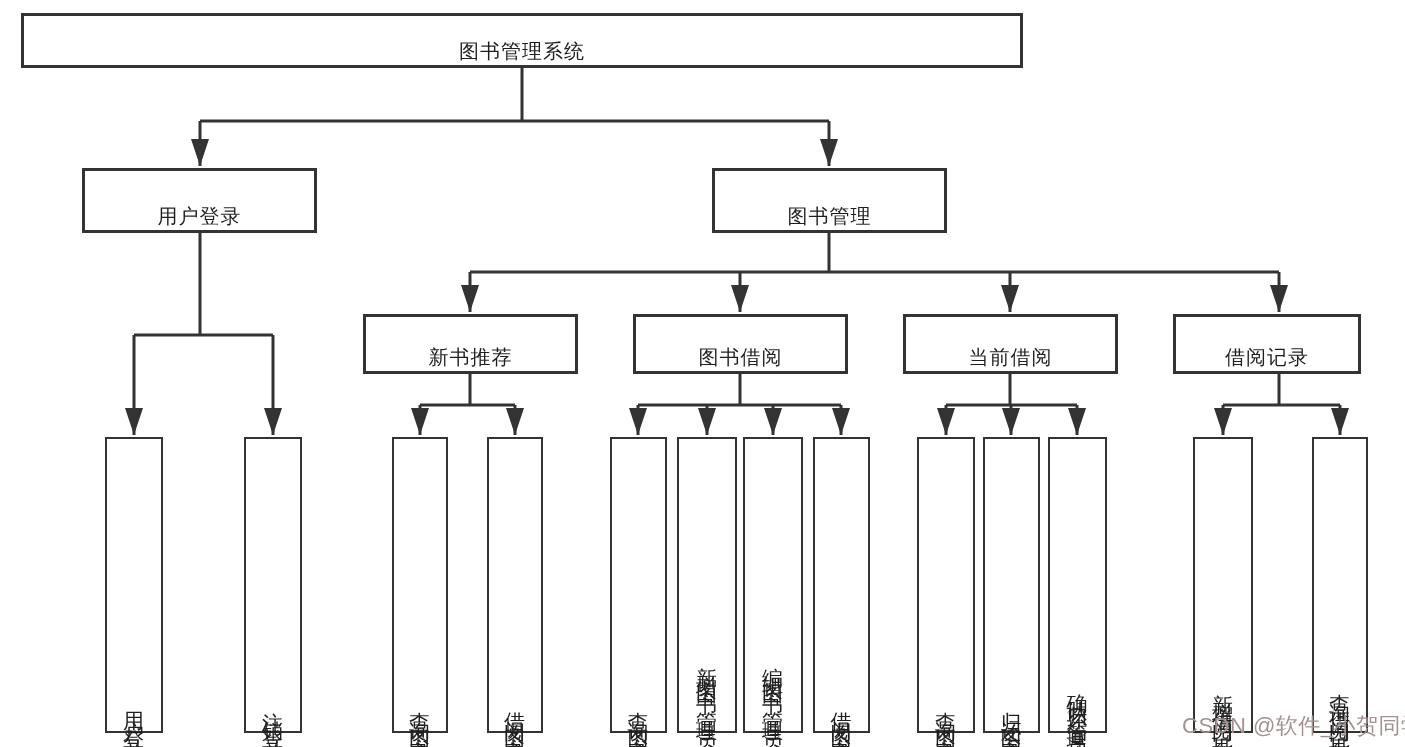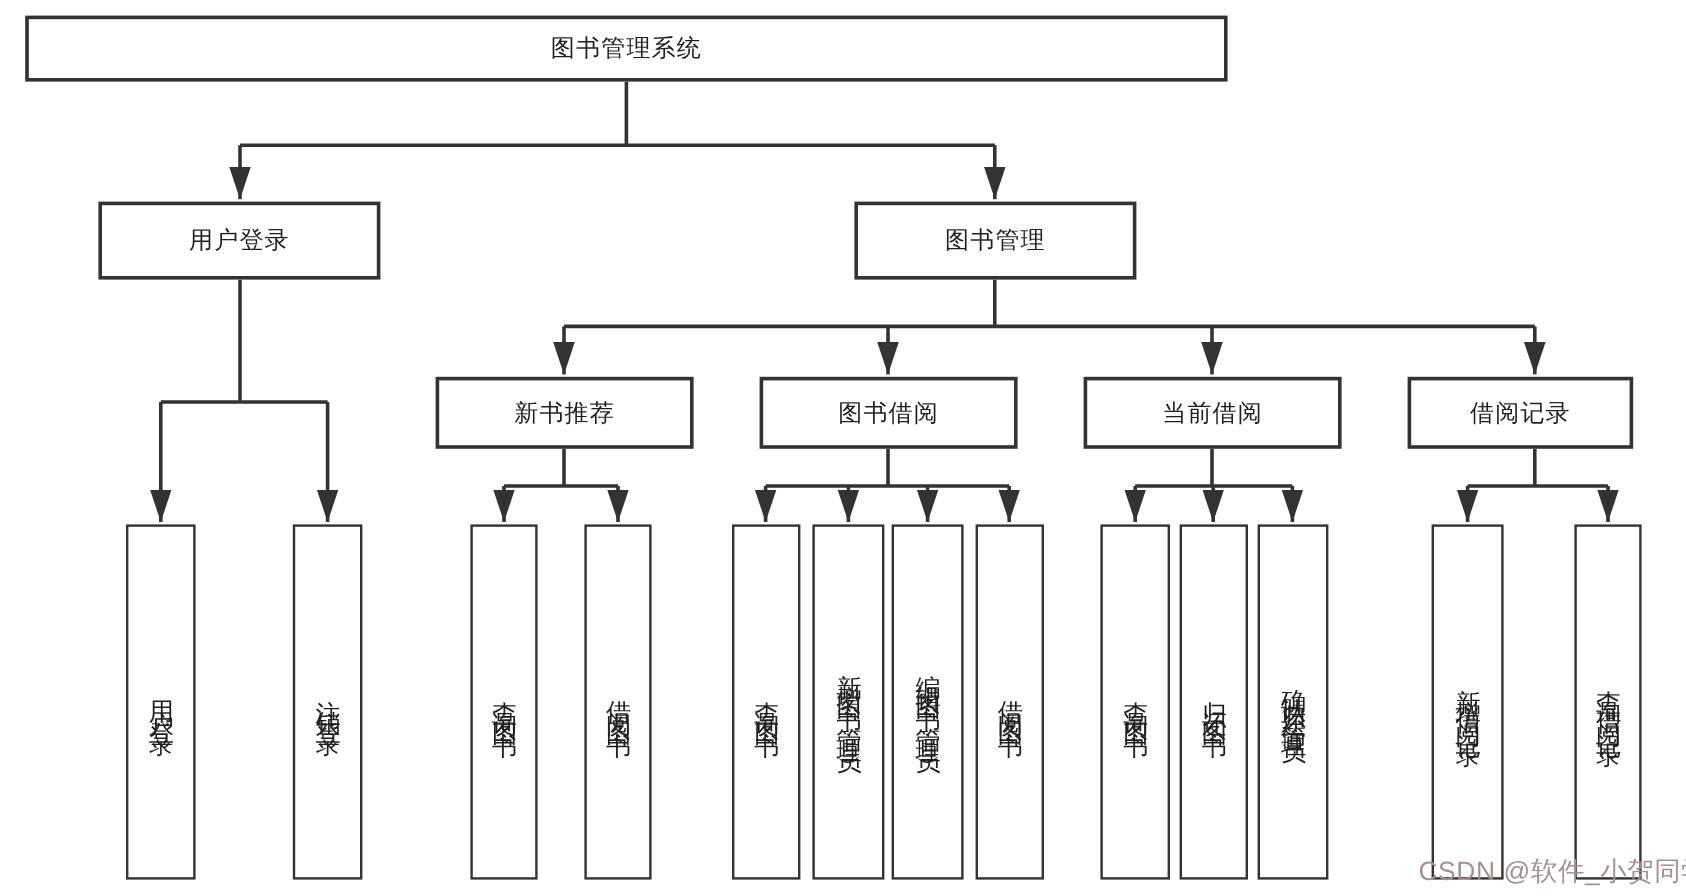--- a/index.html
+++ b/index.html
@@ -13,21 +13,21 @@
   }
   .connectors{position:absolute;left:0;top:0;width:1405px;height:747px;}
   .ln{stroke:#333333;stroke-width:3;fill:none;}
   .arrowline{stroke:#333333;stroke-width:3;}
   .arrowhead{fill:#333333;}
   .box{
     position:absolute;
     background:#ffffff;
     border:3px solid #333333;
     box-sizing:border-box;
-    display:flex;align-items:center;justify-content:center;
+    display:flex;align-items:flex-end;justify-content:center;
     text-align:center;
   }
   .hbox{font-size:20px;letter-spacing:1px;white-space:nowrap;}
   .vbox{border-width:2.5px;}
   .vtext{
     writing-mode:vertical-rl;
     text-orientation:mixed;
     font-size:21px;
     line-height:1;
     letter-spacing:9px;

